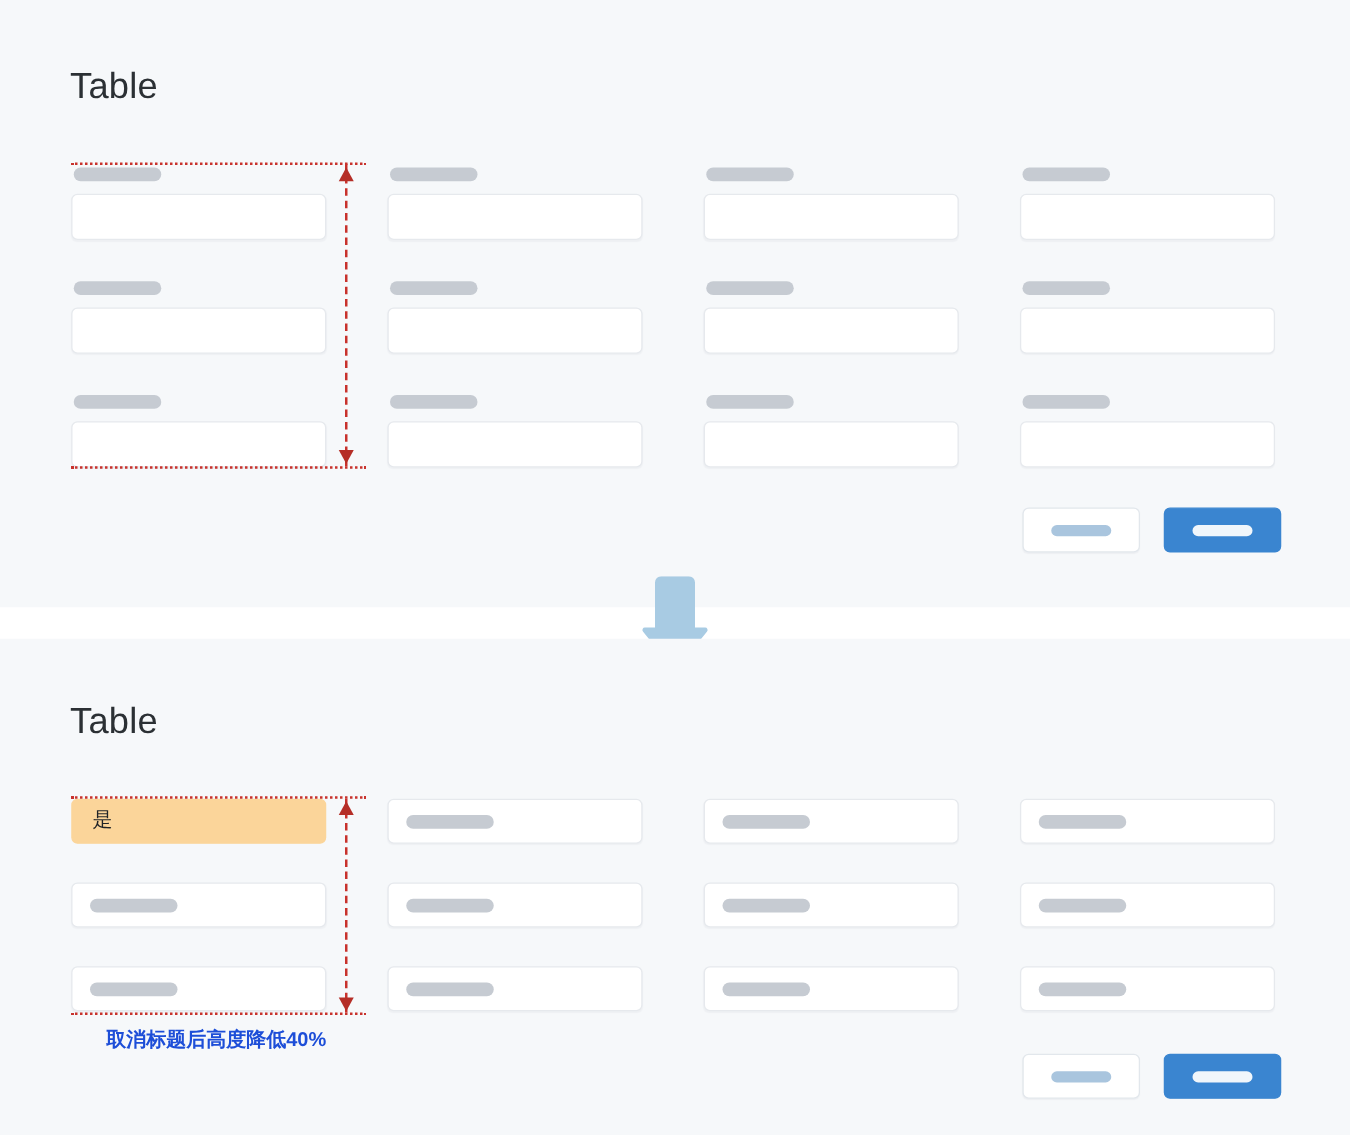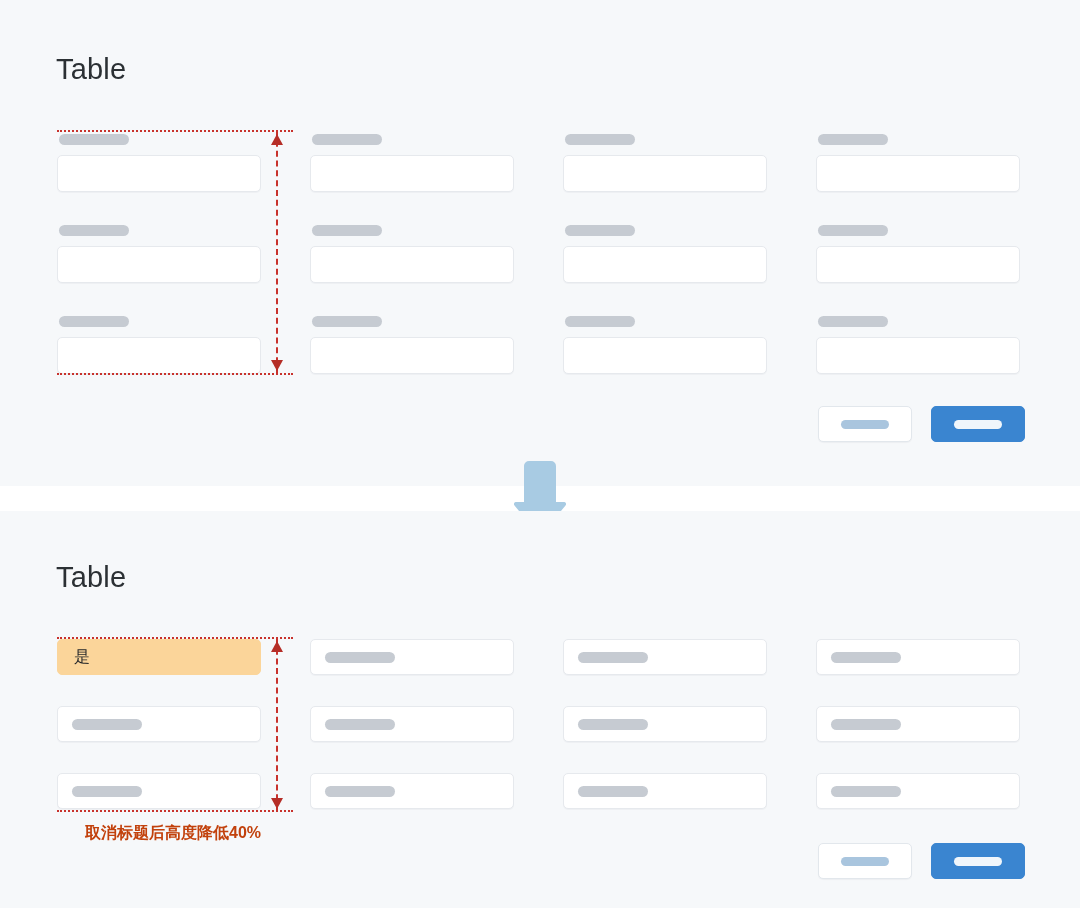--- a/index.html
+++ b/index.html
@@ -201,21 +201,21 @@
   .m-after .arrow-up          { left: 271px; top: 641px; }
   .m-after .arrow-down        { left: 271px; top: 798px; }
 
   .measure-caption {
     position: absolute;
     left: 85px;
     top: 822px;
     font-size: 16px;
     line-height: 22px;
     font-weight: 700;
-    color: #c2410c;
+    color: #1d4ed8;
     white-space: nowrap;
   }
 
   
   .flow-arrow {
     position: absolute;
     left: 513px;
     top: 461px;
     width: 54px;
     height: 76px;

